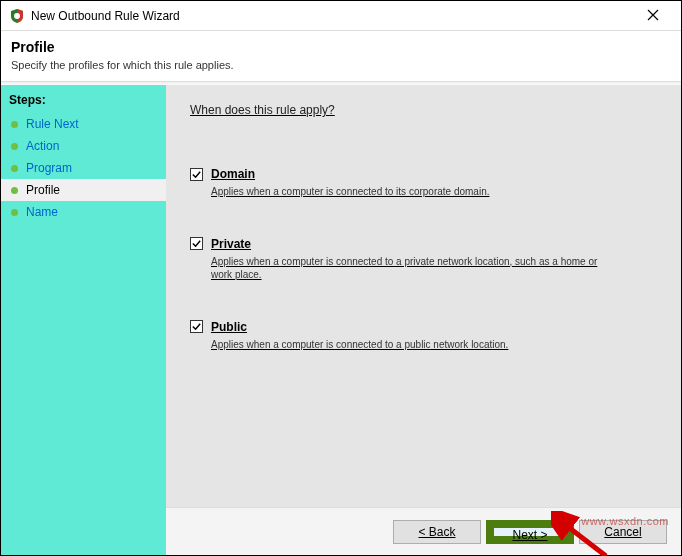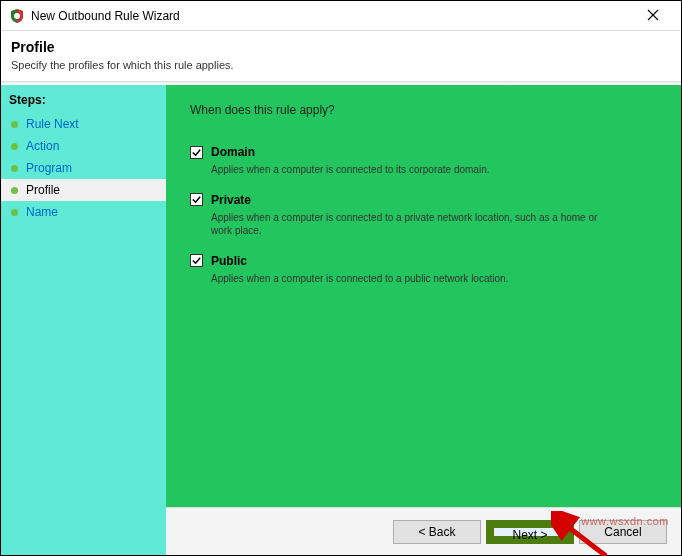--- a/index.html
+++ b/index.html
@@ -14,23 +14,23 @@
     .header .subtitle { font-size: 11px; color: #333; }
     .divider { height: 4px; background: linear-gradient(to bottom, #eee, #fbfbfb); border-top: 1px solid #ddd; }
     .body { flex: 1; display: flex; min-height: 0; }
     .sidebar { width: 165px; background: #5eead4; padding: 6px 0; }
     .sidebar .steps-title { font-weight: bold; font-size: 12px; padding: 2px 8px 6px 8px; }
     .sidebar .step { display: flex; align-items: center; padding: 4px 8px 4px 10px; font-size: 12px; cursor: pointer; }
     .sidebar .step.active { background: #f0f0f0; }
     .sidebar .step .bullet { width: 7px; height: 7px; border-radius: 50%; background: #6fbf44; margin-right: 8px; flex-shrink: 0; }
     .sidebar .step .label { color: #0066cc; }
     .sidebar .step.active .label { color: #000; }
-    .content { flex: 1; background: #22c55e; padding: 18px 24px; display: flex; flex-direction: column; }
+    .content { flex: 1; background: #e5e5e5; padding: 18px 24px; display: flex; flex-direction: column; text-decoration: underline; }
     .content .prompt { font-size: 12px; color: #222; margin-bottom: 28px; }
-    .profile-option { margin-bottom: 16px; }
+    .profile-option { margin-bottom: 16px; margin-top: 22px; }
     .profile-option .row { display: flex; align-items: center; }
     .profile-option .chk { width: 13px; height: 13px; border: 1px solid #333; background: #fff; margin-right: 8px; display: flex; align-items: center; justify-content: center; cursor: pointer; }
     .profile-option .chk svg { width: 11px; height: 11px; }
     .profile-option .name { font-weight: bold; font-size: 12px; }
     .profile-option .desc { margin-left: 21px; margin-top: 4px; font-size: 10px; color: #333; line-height: 1.35; max-width: 400px; }
     .footer { height: 48px; display: flex; align-items: center; justify-content: flex-end; padding: 0 14px; gap: 5px; background: #f4f4f4; border-top: 1px solid #ddd; }
     .footer button { width: 88px; height: 24px; font-size: 12px; background: #e1e1e1; border: 1px solid #adadad; cursor: pointer; }
     .footer button.primary { border: 8px solid #4d7c0f; background: #e5f1fb; }
     .arrow { position: absolute; right: 70px; bottom: -6px; pointer-events: none; }
     .watermark { position: absolute; right: 12px; bottom: 28px; font-size: 11px; color: rgba(200,60,60,0.75); letter-spacing: 0.5px; pointer-events: none; }

